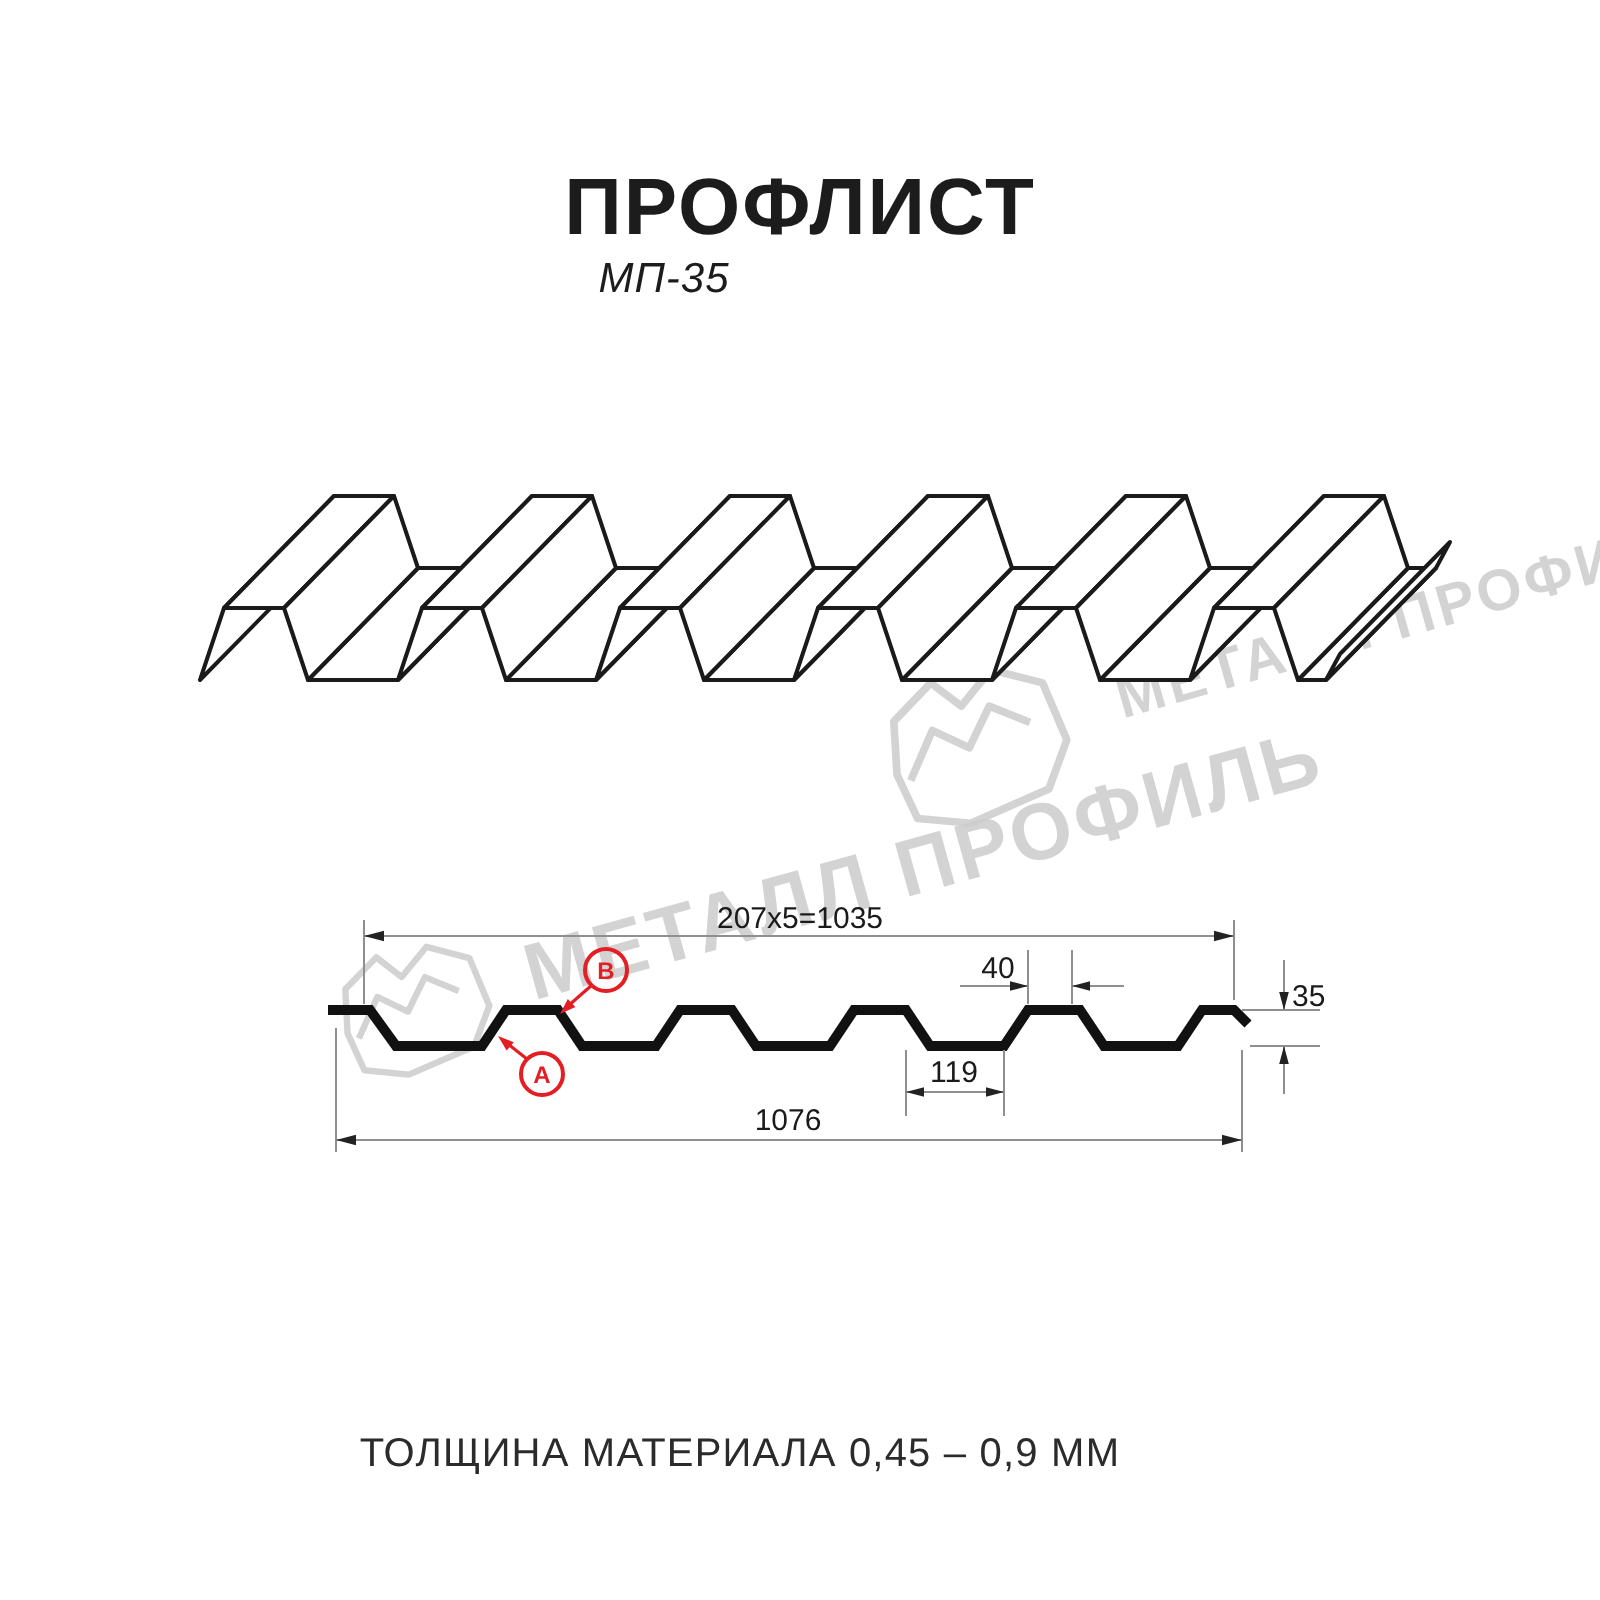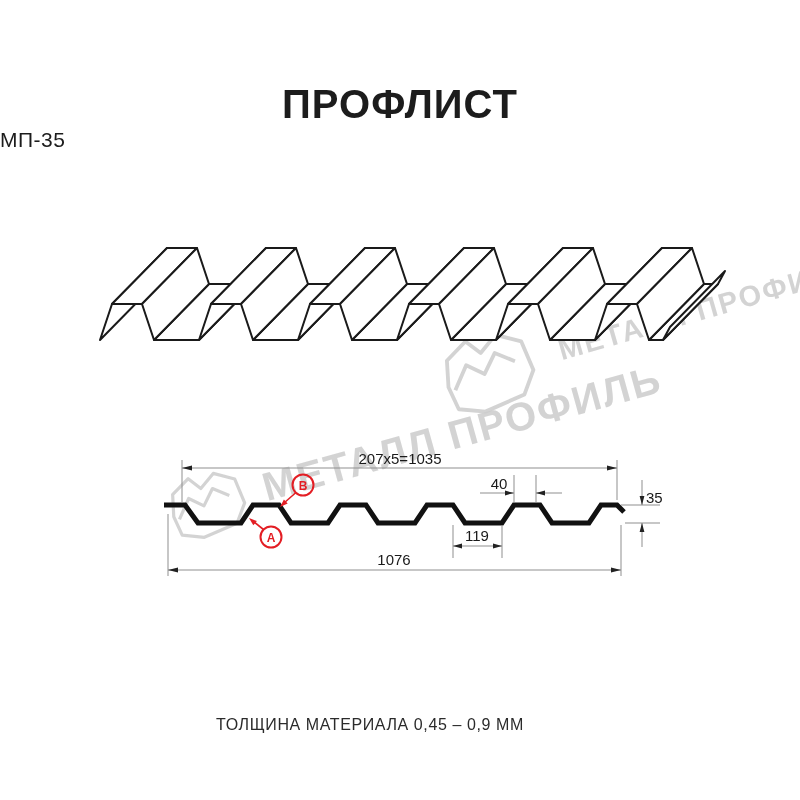--- a/index.html
+++ b/index.html
@@ -7,27 +7,27 @@
     position:relative;width:800px;height:800px;background:#ffffff;overflow:hidden;
     font-family:"Liberation Sans", sans-serif;
     margin-top:16px;
   }
   
   .title{
     position:absolute;left:0;top:66px;width:800px;text-align:center;
     font-size:40px;font-weight:700;letter-spacing:1px;color:#1c1c1c;
   }
   .subtitle{
-    position:absolute;left:0;top:112px;width:664px;text-align:left;
-    font-size:21px;font-weight:500;letter-spacing:0.5px;color:#1c1c1c;
+    position:absolute;left:0;top:112px;width:664px;text-align:center;
+    font-size:21px;font-weight:500;letter-spacing:0.5px;color:#1c1c1c;font-style:italic;
   }
   
   .footer{
     position:absolute;left:0;top:700px;width:740px;text-align:center;
-    font-size:16px;font-weight:500;letter-spacing:0.6px;color:#2b2b2b;
+    font-size:20px;font-weight:500;letter-spacing:0.6px;color:#2b2b2b;
   }
   
   .wm{
     position:absolute;display:flex;align-items:center;gap:14px;
     transform-origin:0 50%;z-index:1;pointer-events:none;opacity:.85;
   }
   .wm-text{
     font-weight:700;color:#cccccc;white-space:nowrap;letter-spacing:2px;
   }
   .wm1{left:432px;top:306px;height:130px;transform:rotate(-16deg);}

